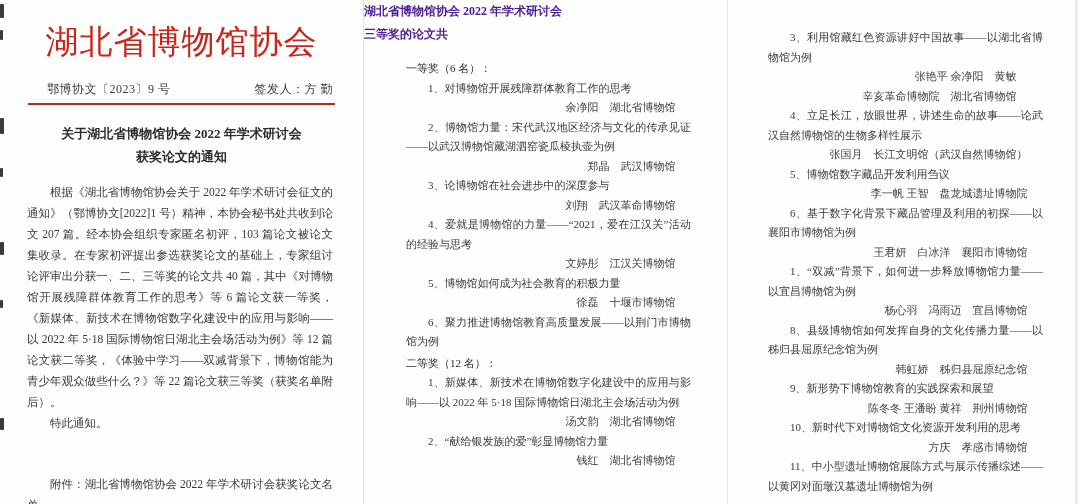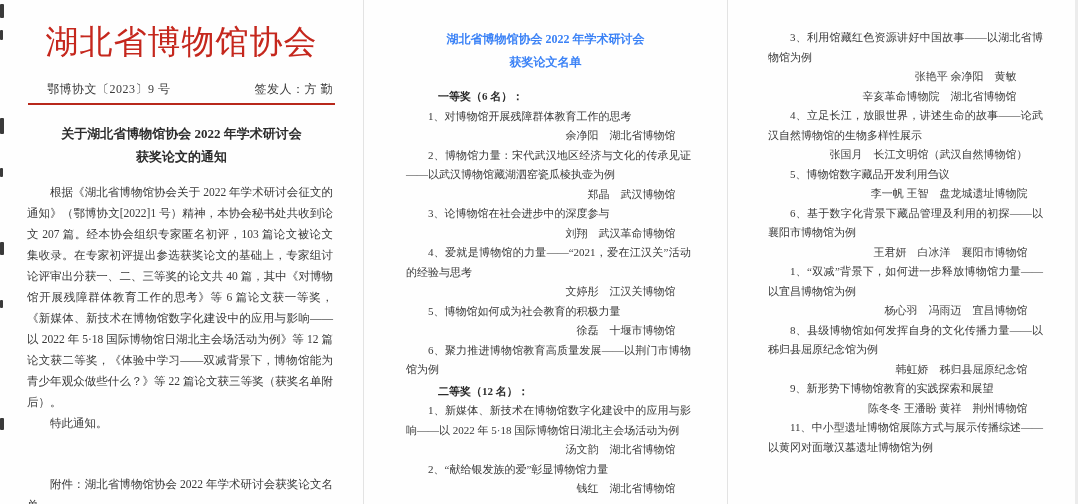--- a/index.html
+++ b/index.html
@@ -57,26 +57,26 @@
     text-align:center;
     font-size:13px;font-weight:bold;
     line-height:23px;color:#2c2c2c;
   }
   .notice-body{margin:14px 30px 0 27px;font-size:11.5px;line-height:21px;text-align:justify;text-justify:inter-ideograph;color:#383838;}
   .notice-body p.indent{text-indent:2em;}
   .notice-body p.attach{margin-top:40px;text-indent:2em;}
 
   
   .roster-title{
-    margin-top:28px;text-align:center;
-    font-size:12px;font-weight:bold;line-height:23px;color:#3b82f6;
+    text-align:left;
+    font-size:12px;font-weight:bold;line-height:23px;color:#4c1d95;
   }
   .listblock{margin:13px 36px 0 42px;font-size:11px;line-height:19.5px;color:#383838;}
   .page3 .listblock{margin:28px 32px 0 40px;}
-  .prize-heading{font-weight:bold;color:#2c2c2c;margin-top:2px;margin-left:32px;}
+  .prize-heading{font-weight:normal;color:#2c2c2c;margin-top:2px;}
   .entry .t{text-indent:2em;text-align:justify;text-justify:inter-ideograph;}
   .entry .a{text-align:right;padding-right:1.4em;color:#3d3d3d;}
   .entry .a2{text-align:right;padding-right:2.4em;color:#3d3d3d;}
 </style>
 </head>
 <body>
 
 <div class="scan">
 
   <div class="page page1">
@@ -104,21 +104,21 @@
     <div class="notice-body">
       <p class="indent">根据《湖北省博物馆协会关于 2022 年学术研讨会征文的通知》（鄂博协文[2022]1 号）精神，本协会秘书处共收到论文 207 篇。经本协会组织专家匿名初评，103 篇论文被论文集收录。在专家初评提出参选获奖论文的基础上，专家组讨论评审出分获一、二、三等奖的论文共 40 篇，其中《对博物馆开展残障群体教育工作的思考》等 6 篇论文获一等奖，《新媒体、新技术在博物馆数字化建设中的应用与影响——以 2022 年 5·18 国际博物馆日湖北主会场活动为例》等 12 篇论文获二等奖，《体验中学习——双减背景下，博物馆能为青少年观众做些什么？》等 22 篇论文获三等奖（获奖名单附后）。</p>
       <p class="indent">特此通知。</p>
       <p class="attach">附件：湖北省博物馆协会 2022 年学术研讨会获奖论文名单</p>
     </div>
   </div>
 
   <div class="page page2">
     <div class="roster-title">
       <div>湖北省博物馆协会 2022 年学术研讨会</div>
-      <div>获奖论文名单</div>
+      <div>三等奖的论文共</div>
     </div>
 
     <div class="listblock">
       <p class="prize-heading">一等奖（6 名）：</p>
 
       <div class="entry">
         <p class="t">1、对博物馆开展残障群体教育工作的思考</p>
         <p class="a">余净阳　湖北省博物馆</p>
       </div>
       <div class="entry">
@@ -180,18 +180,22 @@
       </div>
       <div class="entry">
         <p class="t">8、县级博物馆如何发挥自身的文化传播力量——以秭归县屈原纪念馆为例</p>
         <p class="a">韩虹娇　秭归县屈原纪念馆</p>
       </div>
       <div class="entry">
         <p class="t">9、新形势下博物馆教育的实践探索和展望</p>
         <p class="a">陈冬冬 王潘盼 黄祥　荆州博物馆</p>
       </div>
       <div class="entry">
+        <p class="t">10、新时代下对博物馆文化资源开发利用的思考</p>
+        <p class="a">方庆　孝感市博物馆</p>
+      </div>
+      <div class="entry">
         <p class="t">11、中小型遗址博物馆展陈方式与展示传播综述——以黄冈对面墩汉墓遗址博物馆为例</p>
       </div>
 
     </div>
   </div>
 </div>
 
 </body></html>

